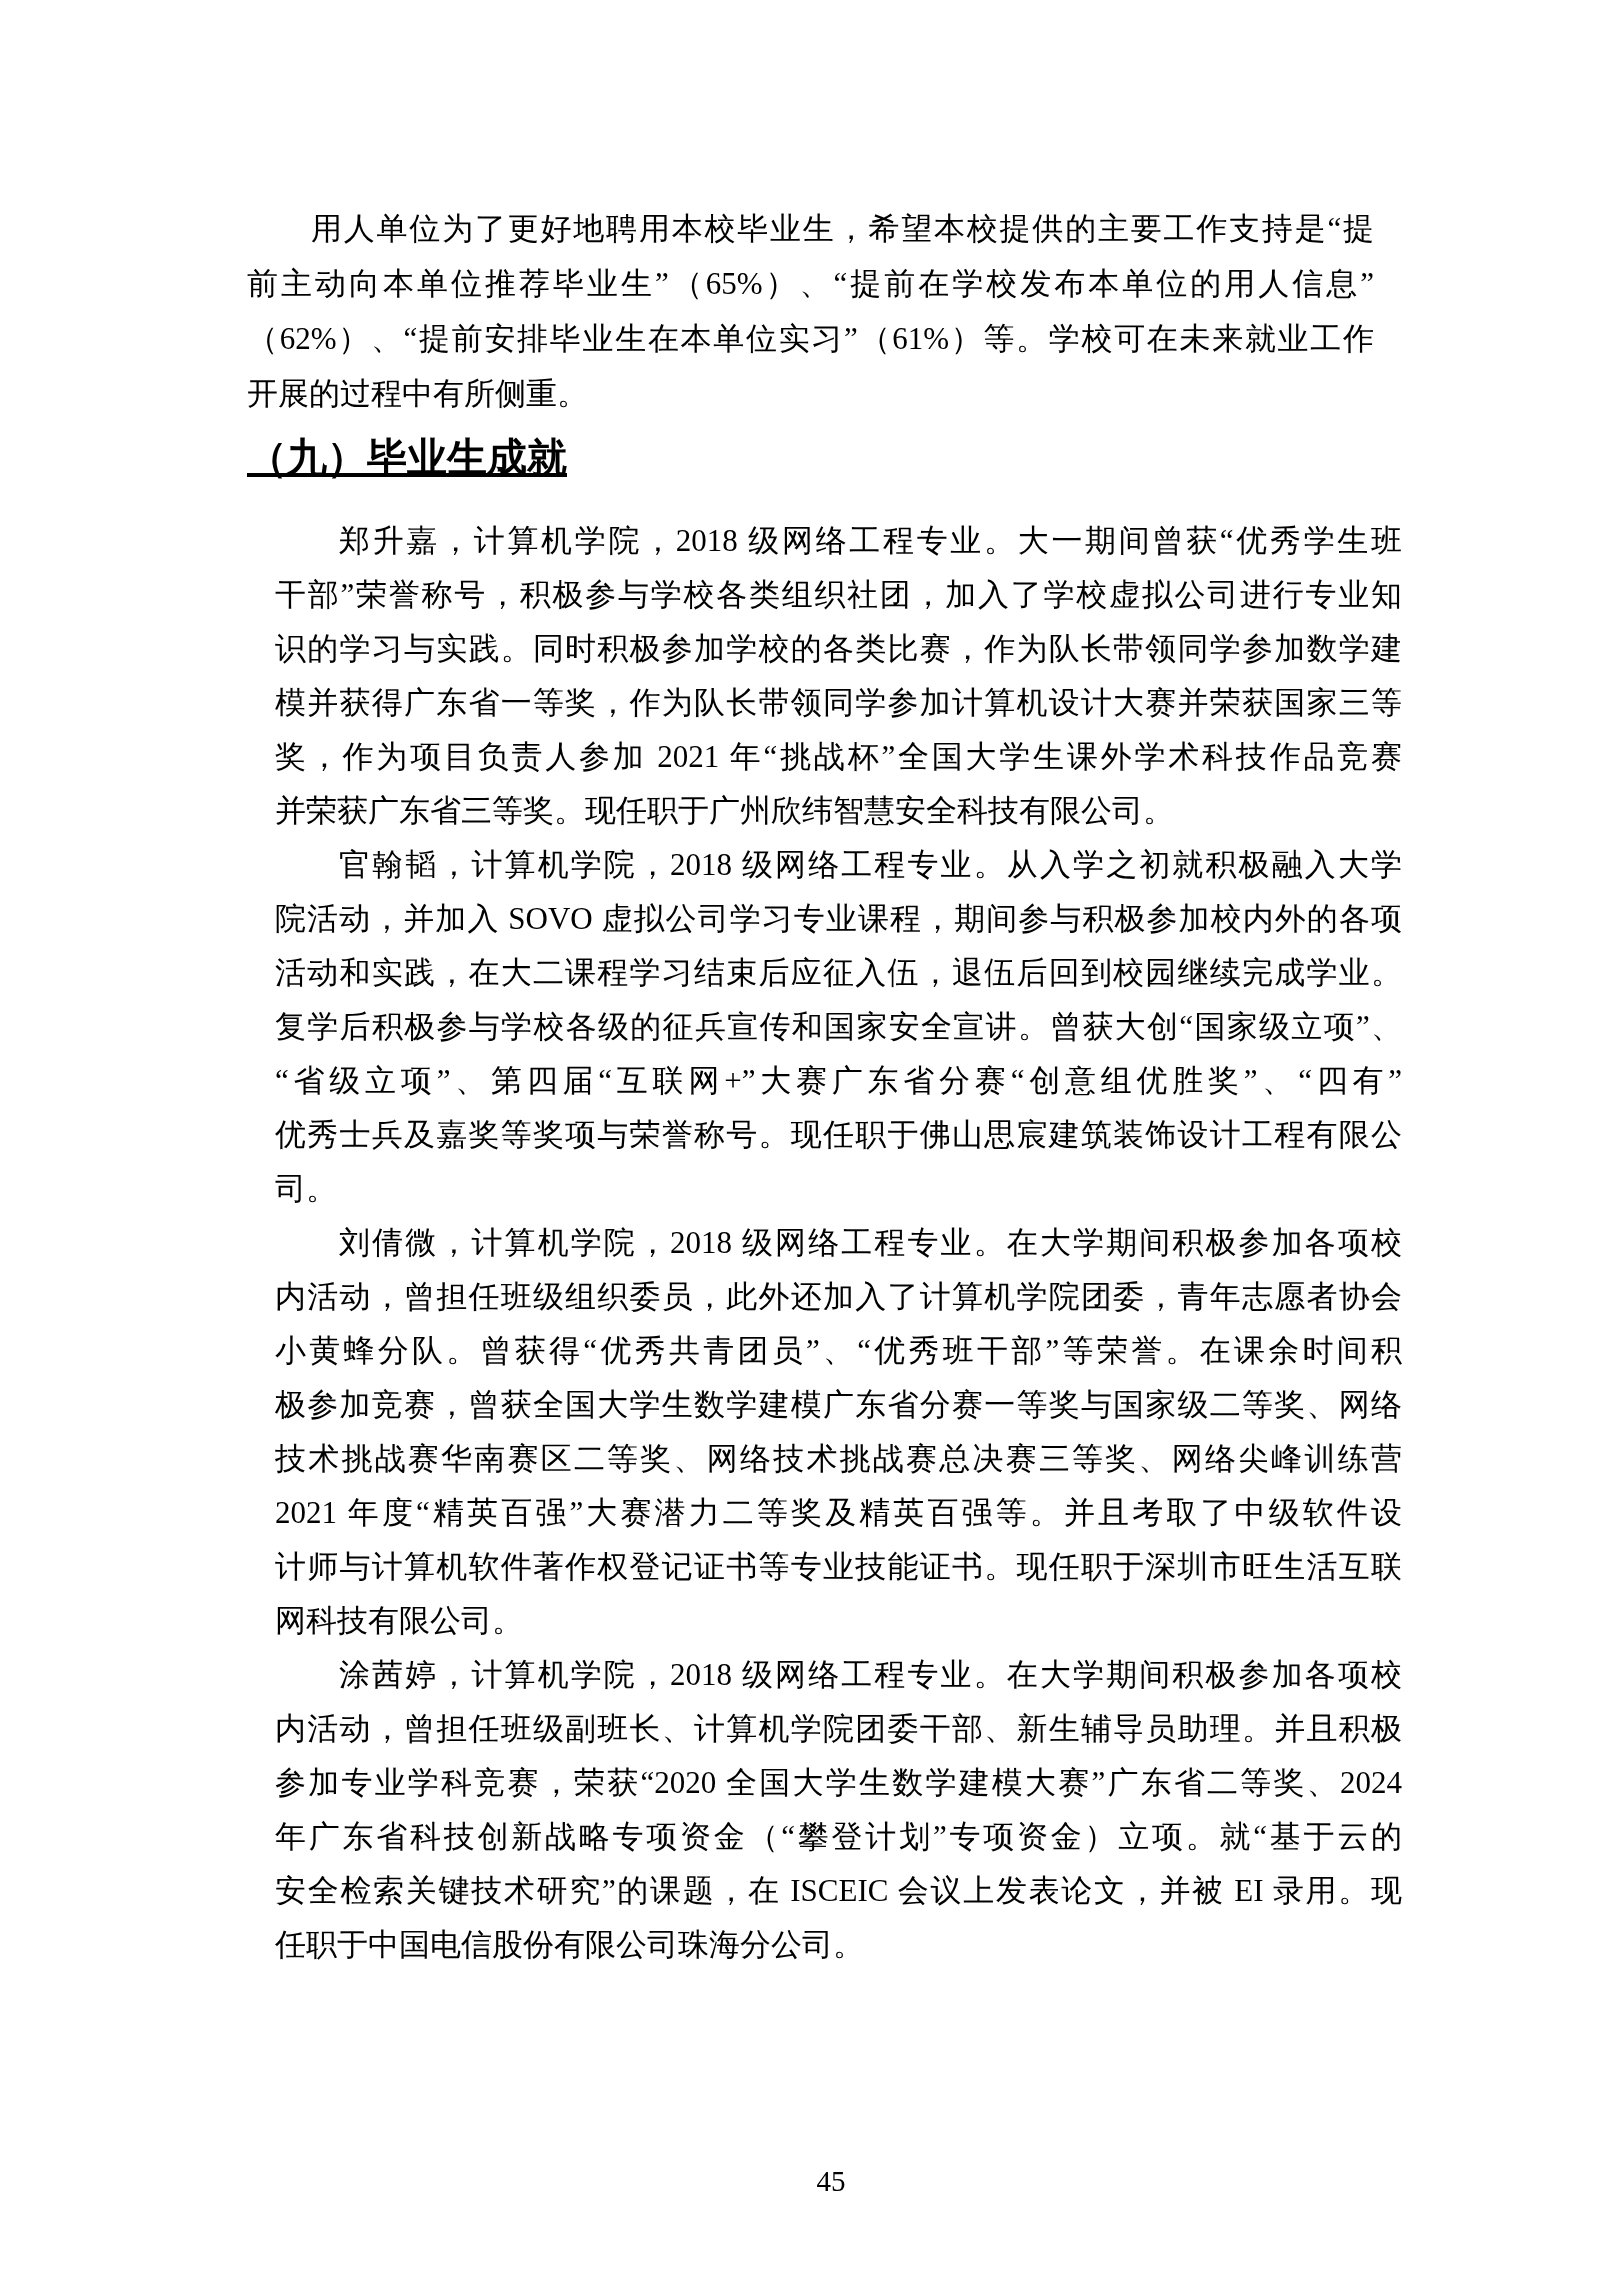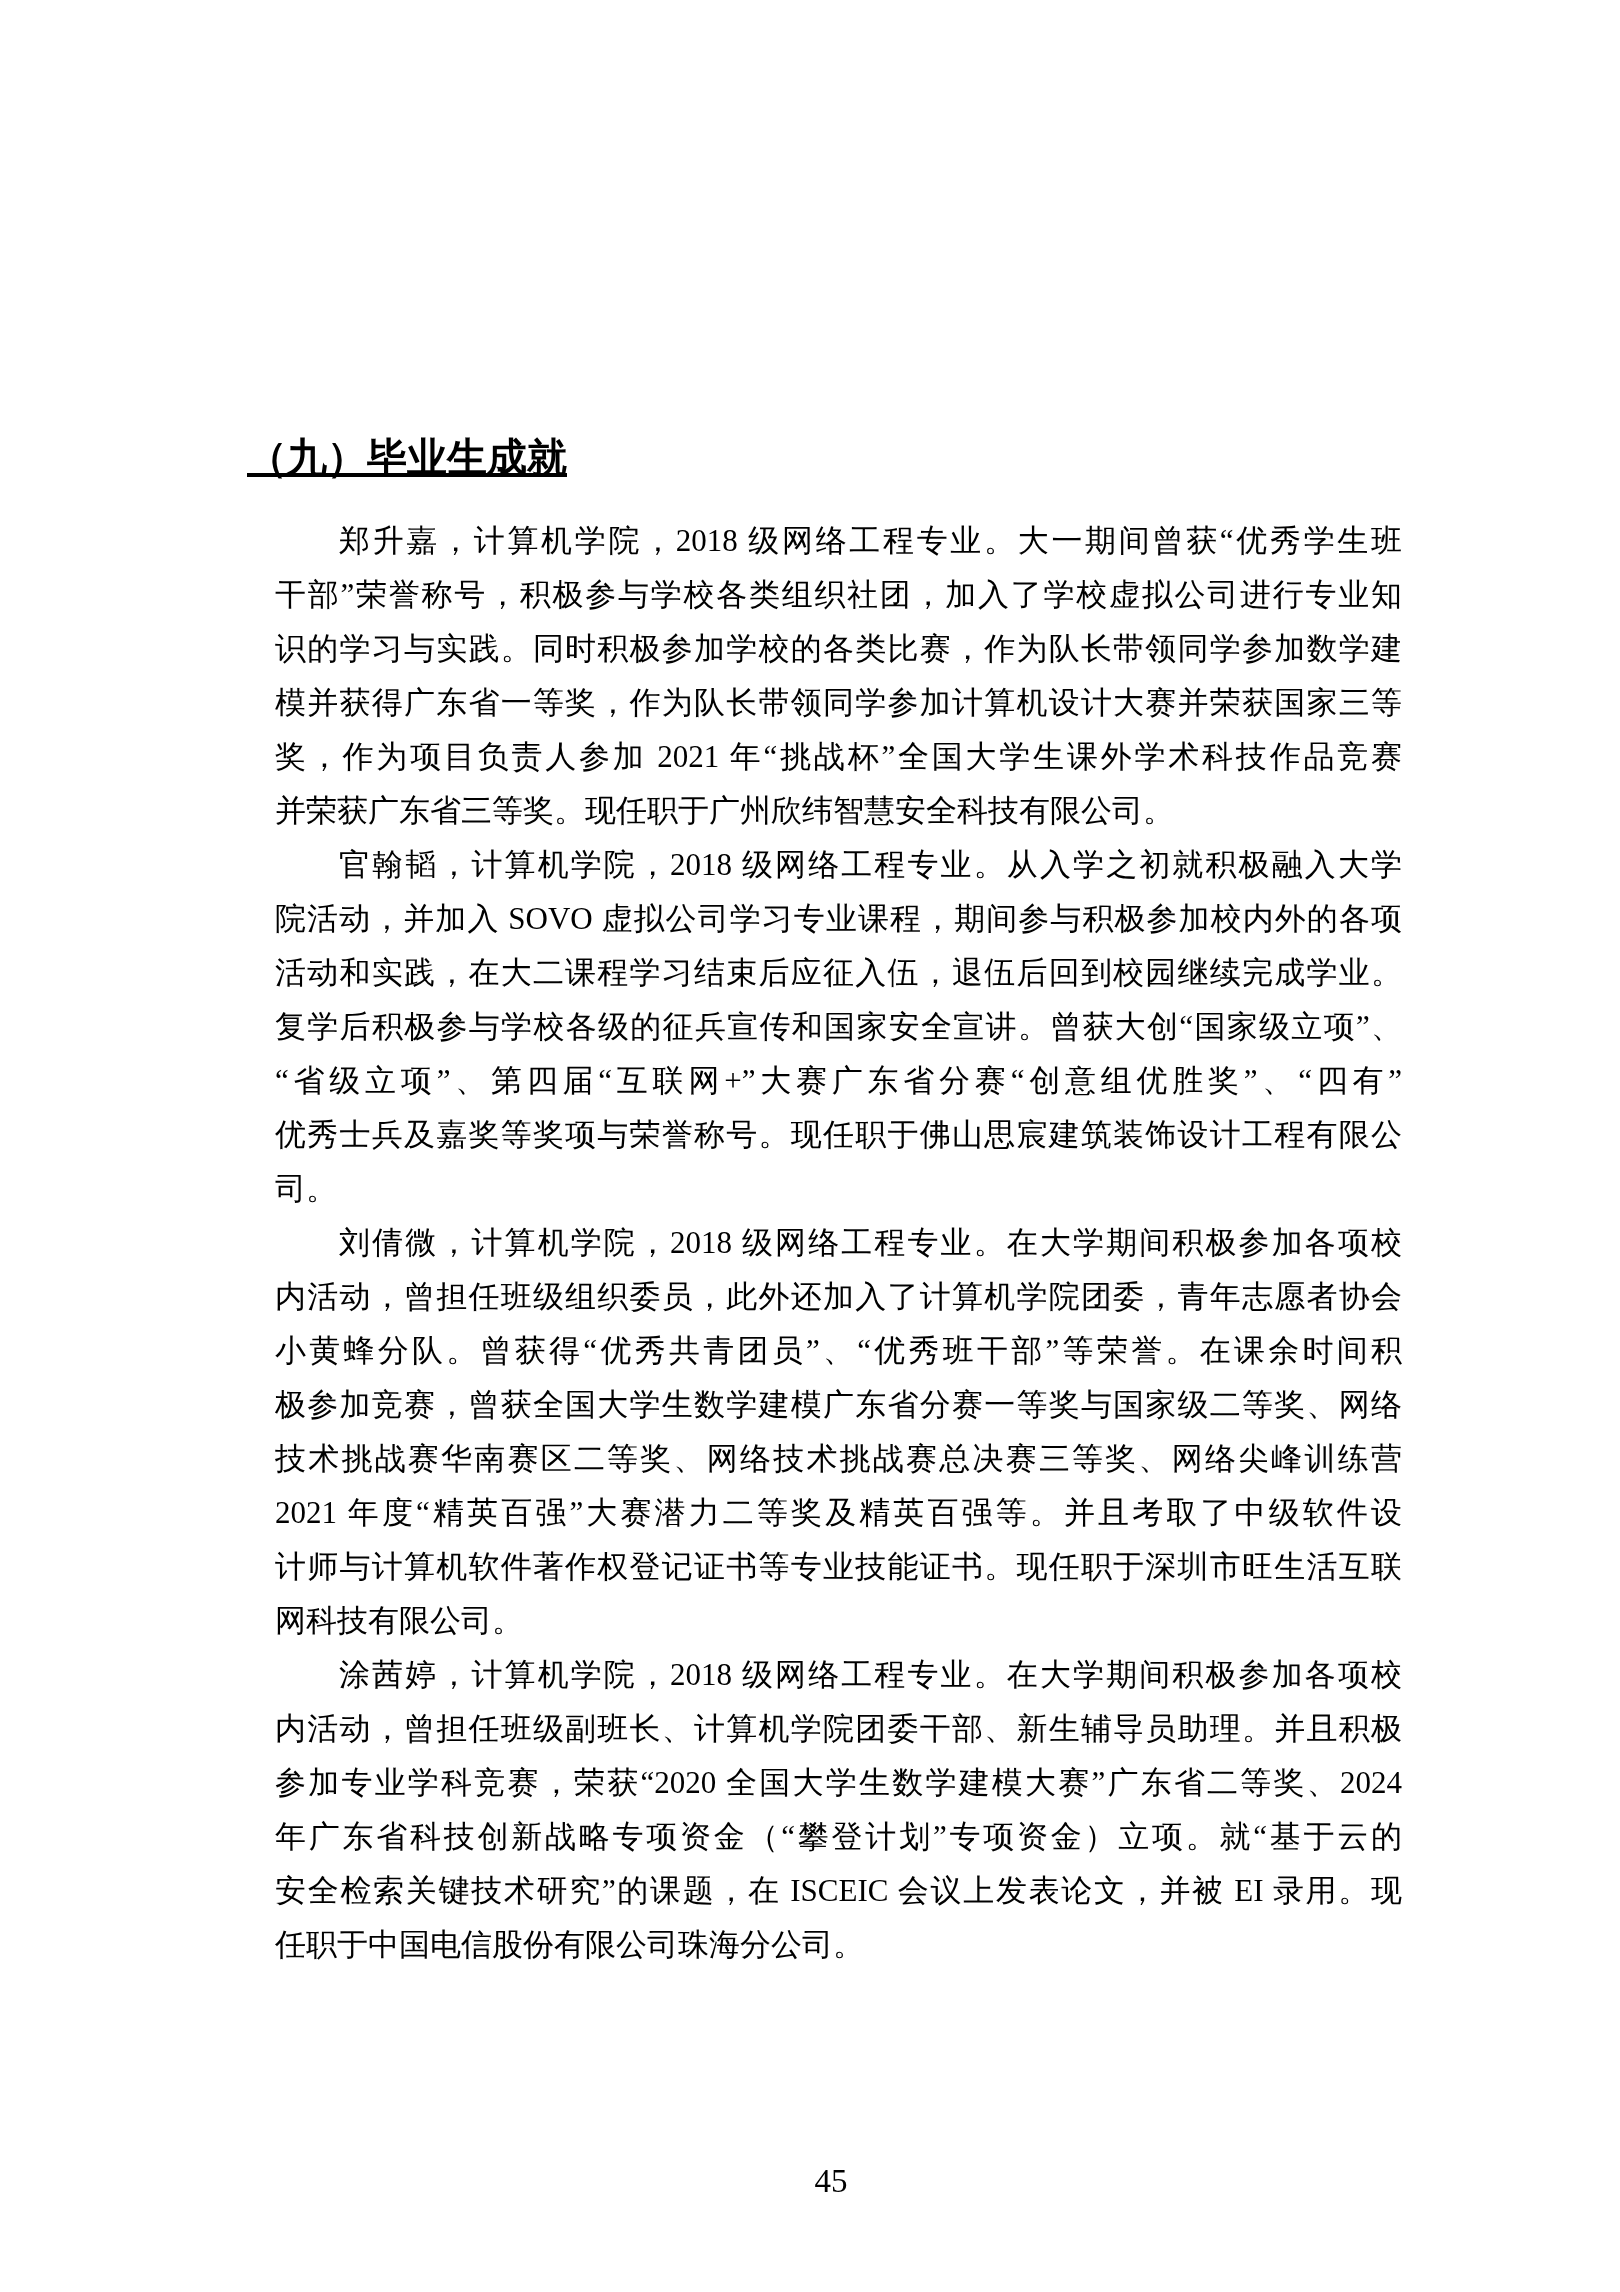--- a/index.html
+++ b/index.html
@@ -70,30 +70,36 @@
       font-family: "DejaVu Sans", "Liberation Sans", sans-serif;
       white-space: nowrap;
       text-decoration: underline;
     }
     .page-number {
       position: absolute;
       left: 782px;
       top: 2167px;
       width: 98px;
       text-align: center;
-      font-size: 33px;
+      font-size: 29px;
       line-height: 29px;
       font-family: "Liberation Serif", "DejaVu Serif", serif;
     }
   </style>
 </head>
 <body>
 
 <div class="page">
 
+  <div class="block intro">
+    <div class="ln first">用人单位为了更好地聘用本校毕业生，希望本校提供的主要工作支持是“提</div>
+    <div class="ln">前主动向本单位推荐毕业生”（65%）、“提前在学校发布本单位的用人信息”</div>
+    <div class="ln">（62%）、“提前安排毕业生在本单位实习”（61%）等。学校可在未来就业工作</div>
+    <div class="ln last">开展的过程中有所侧重。</div>
+  </div>
 
   <div class="heading">（九）毕业生成就</div>
 
   <div class="block bios">
 
     <div>
       <div class="ln first">郑升嘉，计算机学院，2018 级网络工程专业。大一期间曾获“优秀学生班</div>
       <div class="ln">干部”荣誉称号，积极参与学校各类组织社团，加入了学校虚拟公司进行专业知</div>
       <div class="ln">识的学习与实践。同时积极参加学校的各类比赛，作为队长带领同学参加数学建</div>
       <div class="ln">模并获得广东省一等奖，作为队长带领同学参加计算机设计大赛并荣获国家三等</div>

